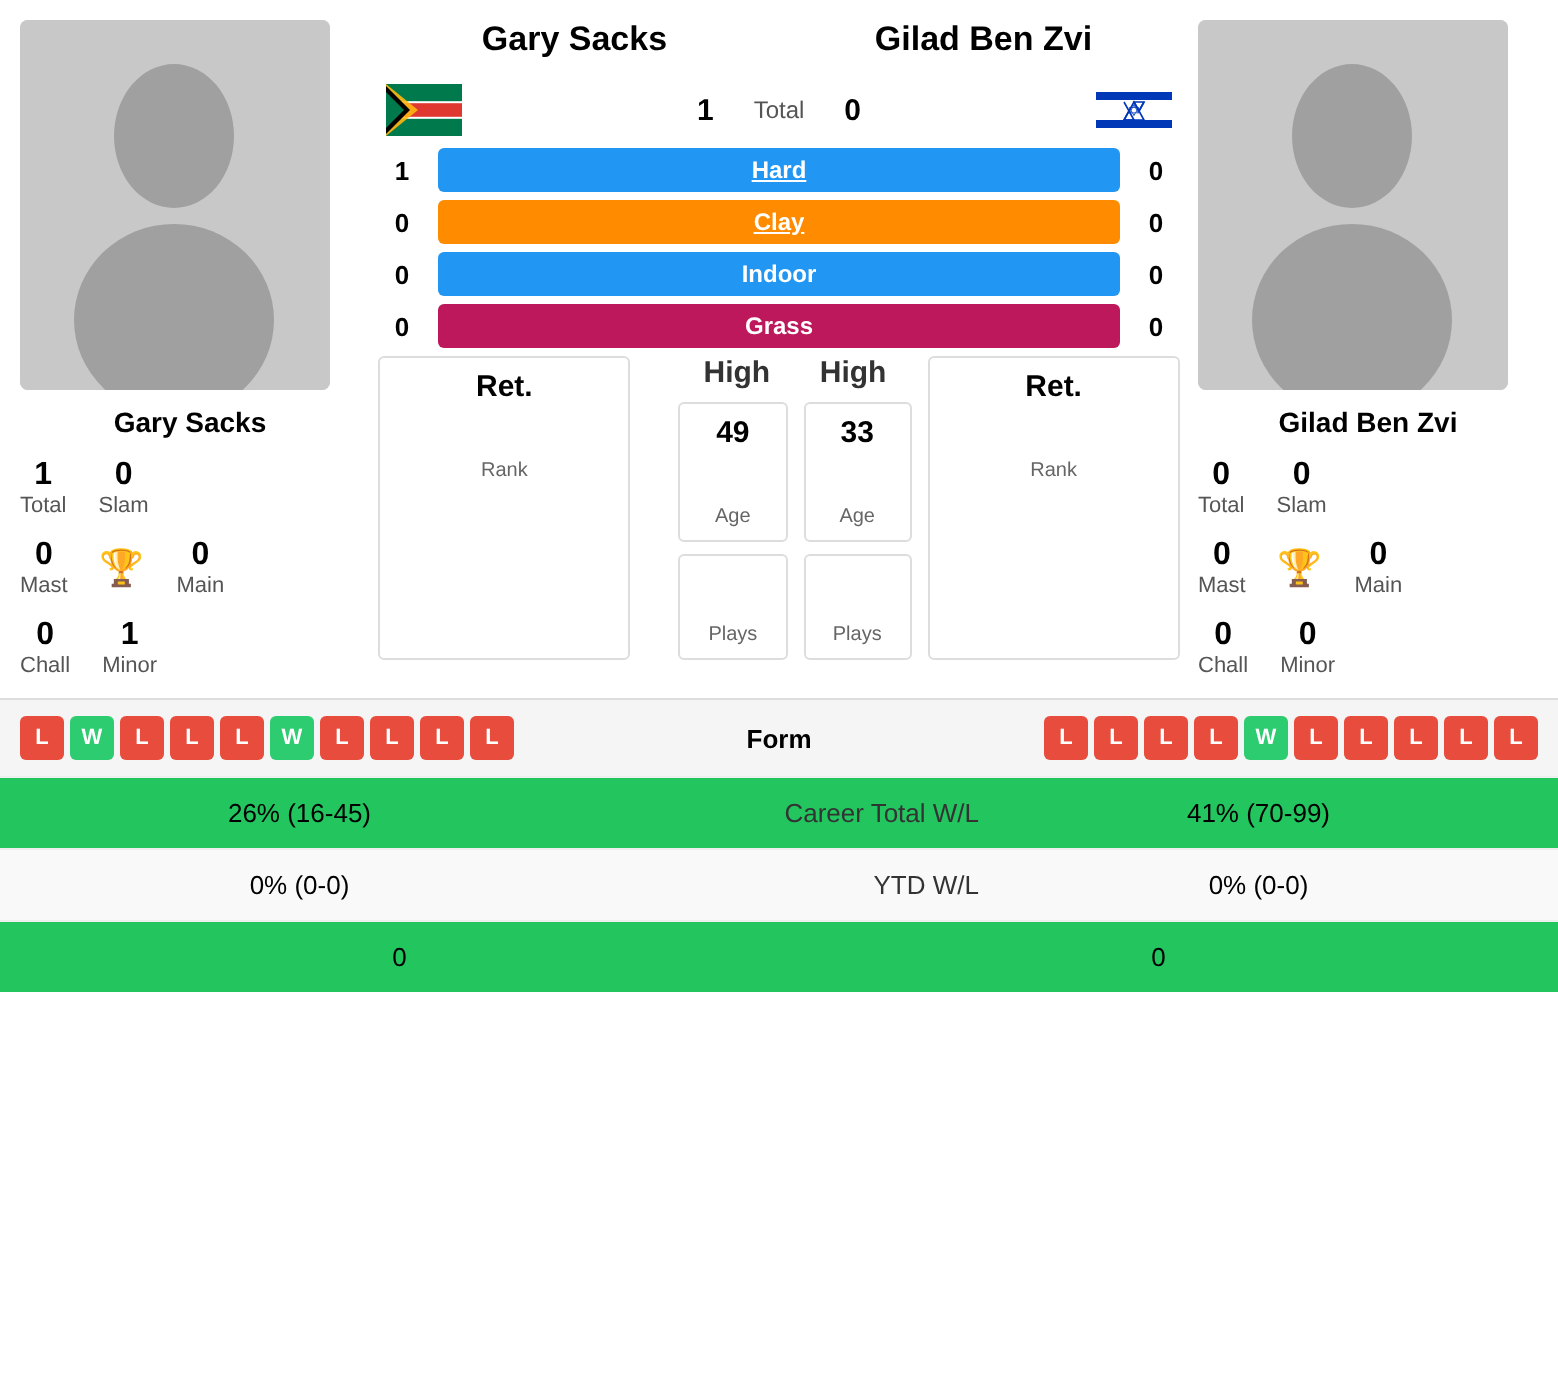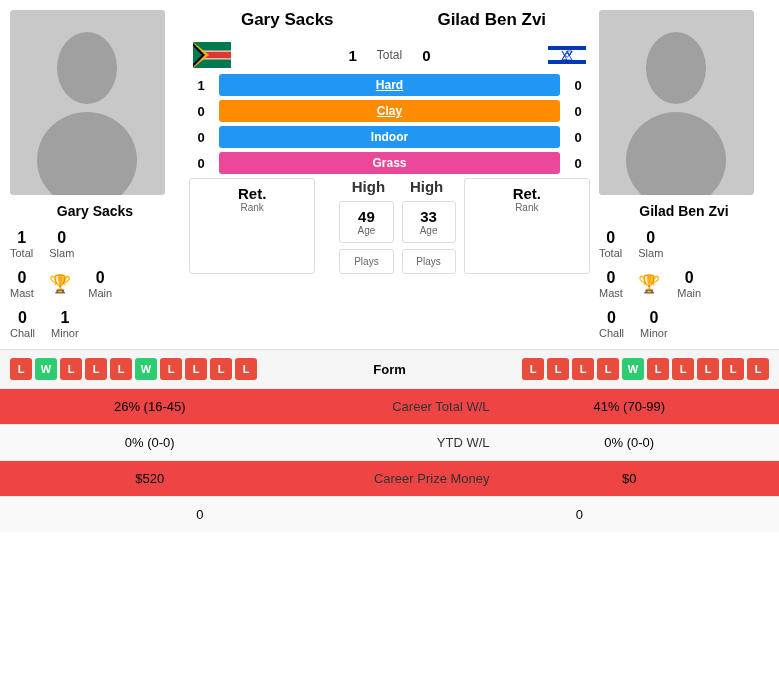--- a/index.html
+++ b/index.html
@@ -74,21 +74,21 @@
       border-radius: 3px;
       font-size: 12px;
       font-weight: bold;
       color: white;
       margin: 0 6px;
     }
 
     .surface-hard { background: #2196F3; }
     .surface-clay { background: #FF8C00; text-decoration: underline; }
     .surface-indoor { background: #2196F3; }
-    .surface-grass { background: #ec4899; }
+    .surface-grass { background: #be185d; }
 
     .high-text {
       font-size: 15px;
       font-weight: bold;
       color: #333;
     }
 
     
     .form-section {
       background: #f5f5f5;
@@ -132,21 +132,21 @@
 
     .badge-l { background: #e74c3c; }
     .badge-w { background: #2ecc71; }
 
     
     .stats-row {
       display: flex;
       align-items: center;
       border-top: 1px solid #eee;
       padding: 10px;
-      background: #ef4444;
+      background: #22c55e;
     }
 
     .stats-row:nth-child(even) { background: #f9f9f9; }
 
     .stats-left-val {
       flex: 1;
       text-align: center;
       font-size: 13px;
     }
 
@@ -187,21 +187,21 @@
 
     .box-stat {
       flex: 1;
       border: 1px solid #ddd;
       border-radius: 3px;
       text-align: center;
       padding: 6px 4px;
     }
 
     .box-stat-value { font-size: 15px; font-weight: bold; }
-    .box-stat-label { font-size: 10px; color: #666; }
+    .box-stat-label { font-size: 10px; color: #666; margin-top: 28px; }
 
     .total-score {
       font-size: 15px;
       font-weight: bold;
     }
 
     .total-label {
       font-size: 12px;
       color: #555;
     }
@@ -456,23 +456,18 @@
       <div class="stats-left-val">26% (16-45)</div>
       <div class="stats-center-label">Career Total W/L</div>
       <div class="stats-right-val">41% (70-99)</div>
     </div>
     <div class="stats-row">
       <div class="stats-left-val">0% (0-0)</div>
       <div class="stats-center-label">YTD W/L</div>
       <div class="stats-right-val">0% (0-0)</div>
     </div>
     <div class="stats-row">
-      <div class="stats-left-val">$520</div>
-      <div class="stats-center-label">Career Prize Money</div>
-      <div class="stats-right-val">$0</div>
-    </div>
-    <div class="stats-row">
       <div class="stats-left-val">0</div>
       <div class="stats-right-val">0</div>
     </div>
   </div>
 
 </div>
 
 </body></html>

